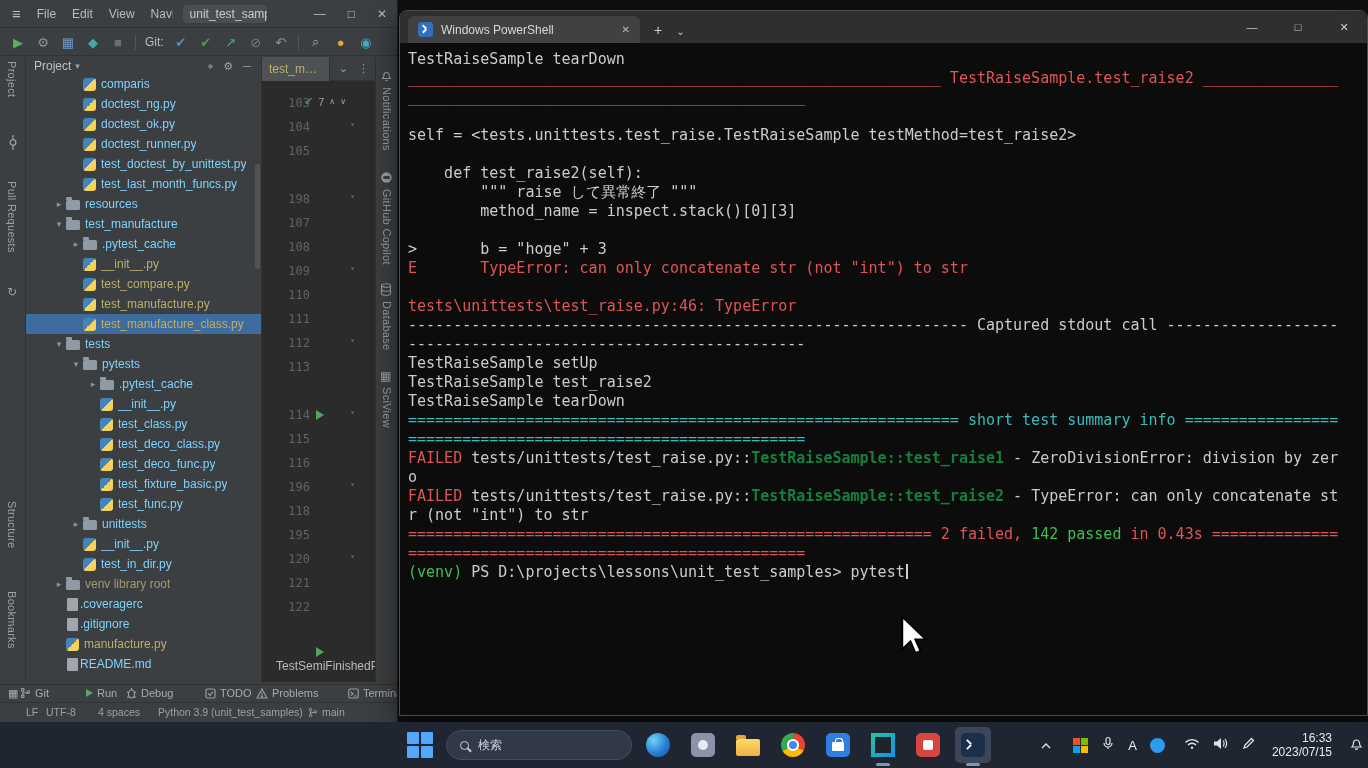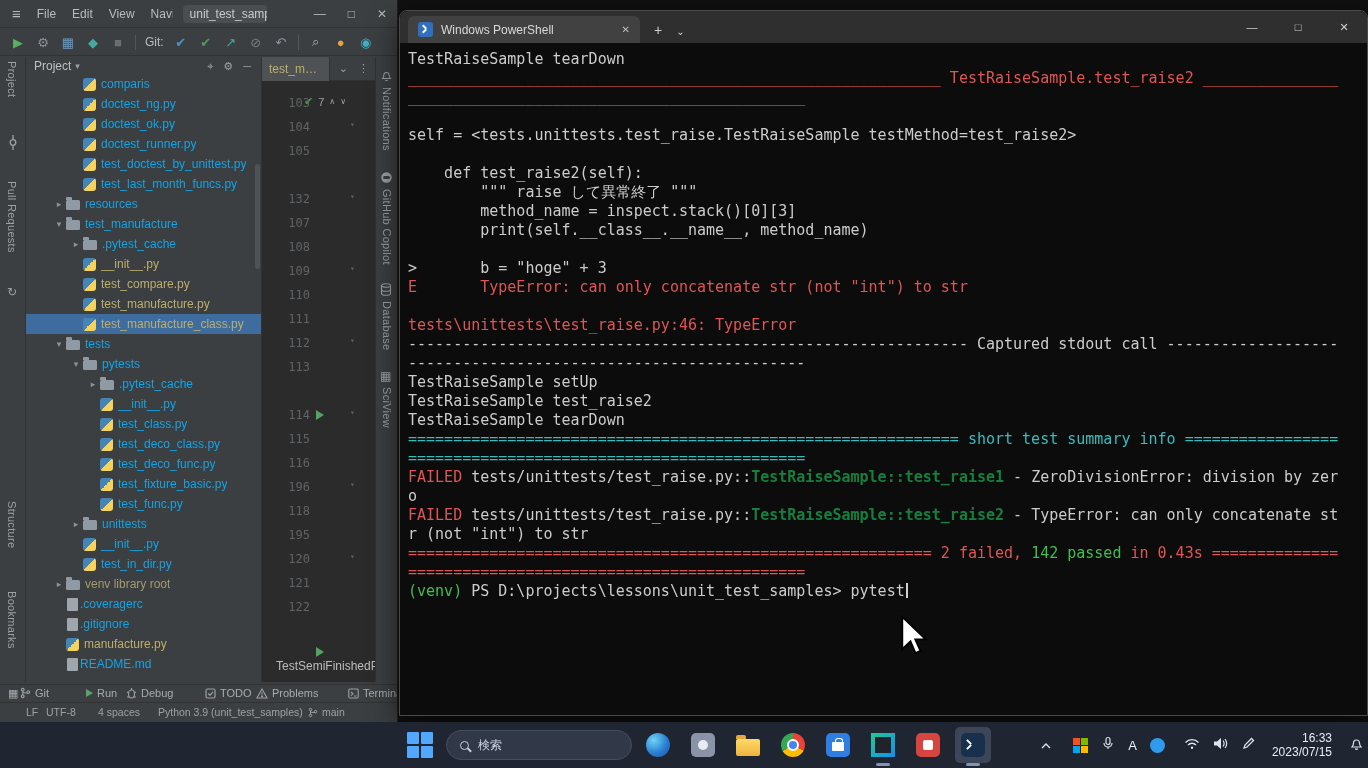--- a/index.html
+++ b/index.html
@@ -33,21 +33,21 @@
   .tree{position:absolute;top:17px;left:0;right:0;bottom:0;font-size:12px;overflow:hidden}
   .tree-row{height:20px;display:flex;align-items:center;white-space:nowrap;overflow:hidden}
   .tr-sel{background:#3e6c9e}
   .arrow{width:14px;color:#8f9396;font-size:9px;text-align:center;flex:none}
   .ticon{flex:none;margin-right:5px}
   .ticon.py{width:13px;height:13px;border-radius:3px;background:linear-gradient(135deg,#4584b6 0 50%,#f5d35c 50% 100%)}
   .ticon.folder{width:14px;height:10px;background:#8f9aa5;border-radius:1.5px;position:relative;margin-top:2px}
   .ticon.folder::before{content:"";position:absolute;top:-3px;left:0;width:6px;height:3px;background:#8f9aa5;border-radius:1px 1px 0 0}
   .ticon.file{width:11px;height:13px;background:#9fa6ad;border-radius:1px;margin:0 2px 0 1px}
   .tlabel{overflow:hidden;text-overflow:ellipsis}
-  .c-normal{color:#0ea5e9}.c-olive{color:#bdae6a}.c-dim{color:#a39a6f}
+  .c-normal{color:#7dd3fc}.c-olive{color:#bdae6a}.c-dim{color:#a39a6f}
   .pp-scroll{position:absolute;right:1px;top:107px;width:5px;height:105px;background:#5a5d5f;border-radius:3px;opacity:.65}
   
   .editor{flex:1;background:#2b2b2b;position:relative;overflow:hidden}
   .tabbar{height:24px;background:#3c3f41;border-bottom:1px solid #323232;display:flex;align-items:center}
   .tab{height:24px;background:#4e5254;display:flex;align-items:center;padding:0 7px;font-size:12px;color:#bdae6a;
     border-right:1px solid #323232;max-width:68px;overflow:hidden}
   .tab span{overflow:hidden;text-overflow:ellipsis;white-space:nowrap}
   .tab-icons{margin-left:auto;display:flex;gap:10px;padding-right:6px;color:#9da1a4;font-size:11px}
   .inspect{position:absolute;top:38px;left:42px;display:flex;gap:5px;align-items:center;font-size:11px;color:#9da1a4}
   .inspect .ok{color:#499c54}
@@ -371,21 +371,21 @@
             <span class="num">104</span>
             <span class="fold">▾</span>
           </div>
           <div class="ed-row">
             <span class="num">105</span>
           </div>
           <div class="ed-row">
             <span class="num"></span>
           </div>
           <div class="ed-row">
-            <span class="num">132</span>
+            <span class="num">198</span>
             <span class="fold">▾</span>
           </div>
           <div class="ed-row">
             <span class="num">107</span>
           </div>
           <div class="ed-row">
             <span class="num">108</span>
           </div>
           <div class="ed-row">
             <span class="num">109</span>
@@ -552,21 +552,20 @@
   <div class="ps-body">
       <div class="t-line"><span class="c-fg">TestRaiseSample tearDown</span></div>
       <div class="t-line"><span class="c-red">___________________________________________________________ TestRaiseSample.test_raise2 _______________</span></div>
       <div class="t-line"><span class="c-red">____________________________________________</span></div>
       <div class="t-line"></div>
       <div class="t-line"><span class="c-fg">self = &lt;tests.unittests.test_raise.TestRaiseSample testMethod=test_raise2&gt;</span></div>
       <div class="t-line"></div>
       <div class="t-line"><span class="c-fg">    def test_raise2(self):</span></div>
       <div class="t-line"><span class="c-fg">        """ raise して異常終了 """</span></div>
       <div class="t-line"><span class="c-fg">        method_name = inspect.stack()[0][3]</span></div>
-      <div class="t-line"><span class="c-fg">        print(self.__class__.__name__, method_name)</span></div>
       <div class="t-line"></div>
       <div class="t-line"><span class="c-fg">&gt;       b = "hoge" + 3</span></div>
       <div class="t-line"><span class="c-red">E       TypeError: can only concatenate str (not "int") to str</span></div>
       <div class="t-line"></div>
       <div class="t-line"><span class="c-red">tests\unittests\test_raise.py:46: TypeError</span></div>
       <div class="t-line"><span class="c-fg">-------------------------------------------------------------- Captured stdout call -------------------</span></div>
       <div class="t-line"><span class="c-fg">--------------------------------------------</span></div>
       <div class="t-line"><span class="c-fg">TestRaiseSample setUp</span></div>
       <div class="t-line"><span class="c-fg">TestRaiseSample test_raise2</span></div>
       <div class="t-line"><span class="c-fg">TestRaiseSample tearDown</span></div>

